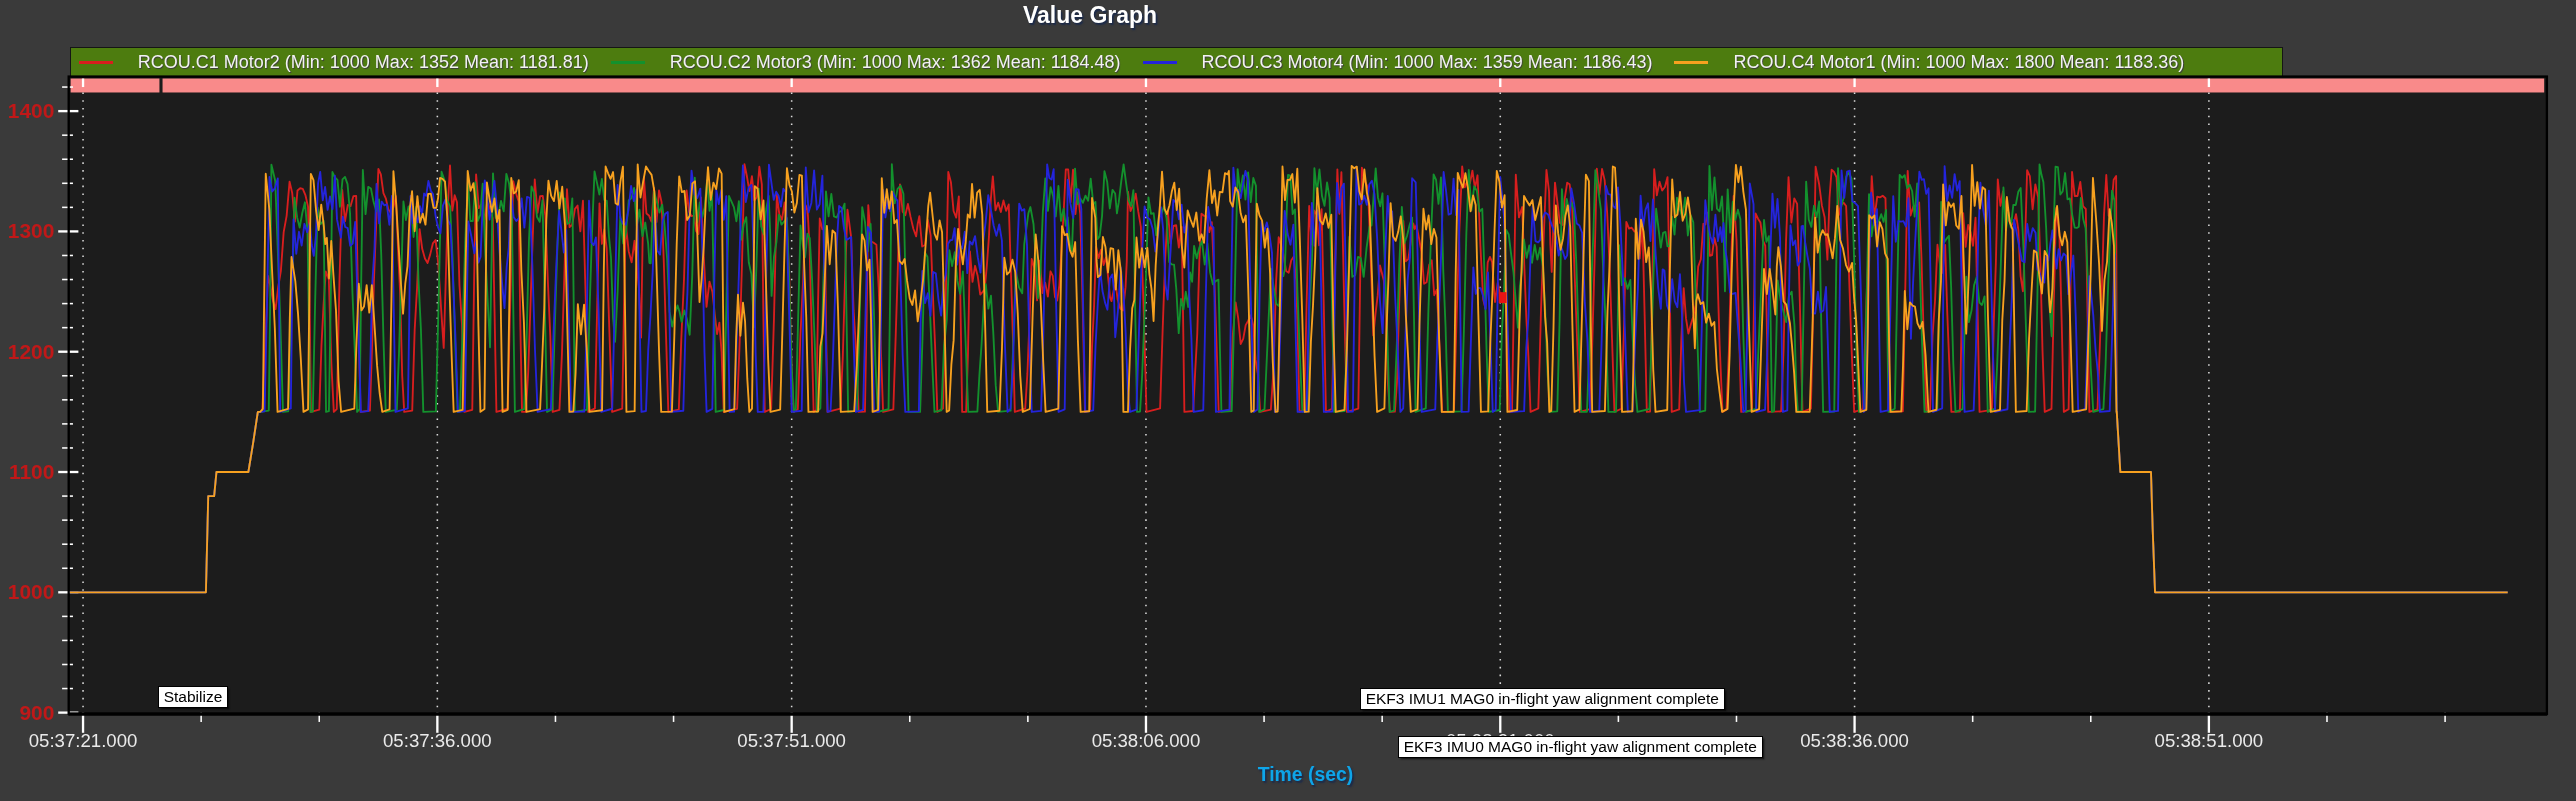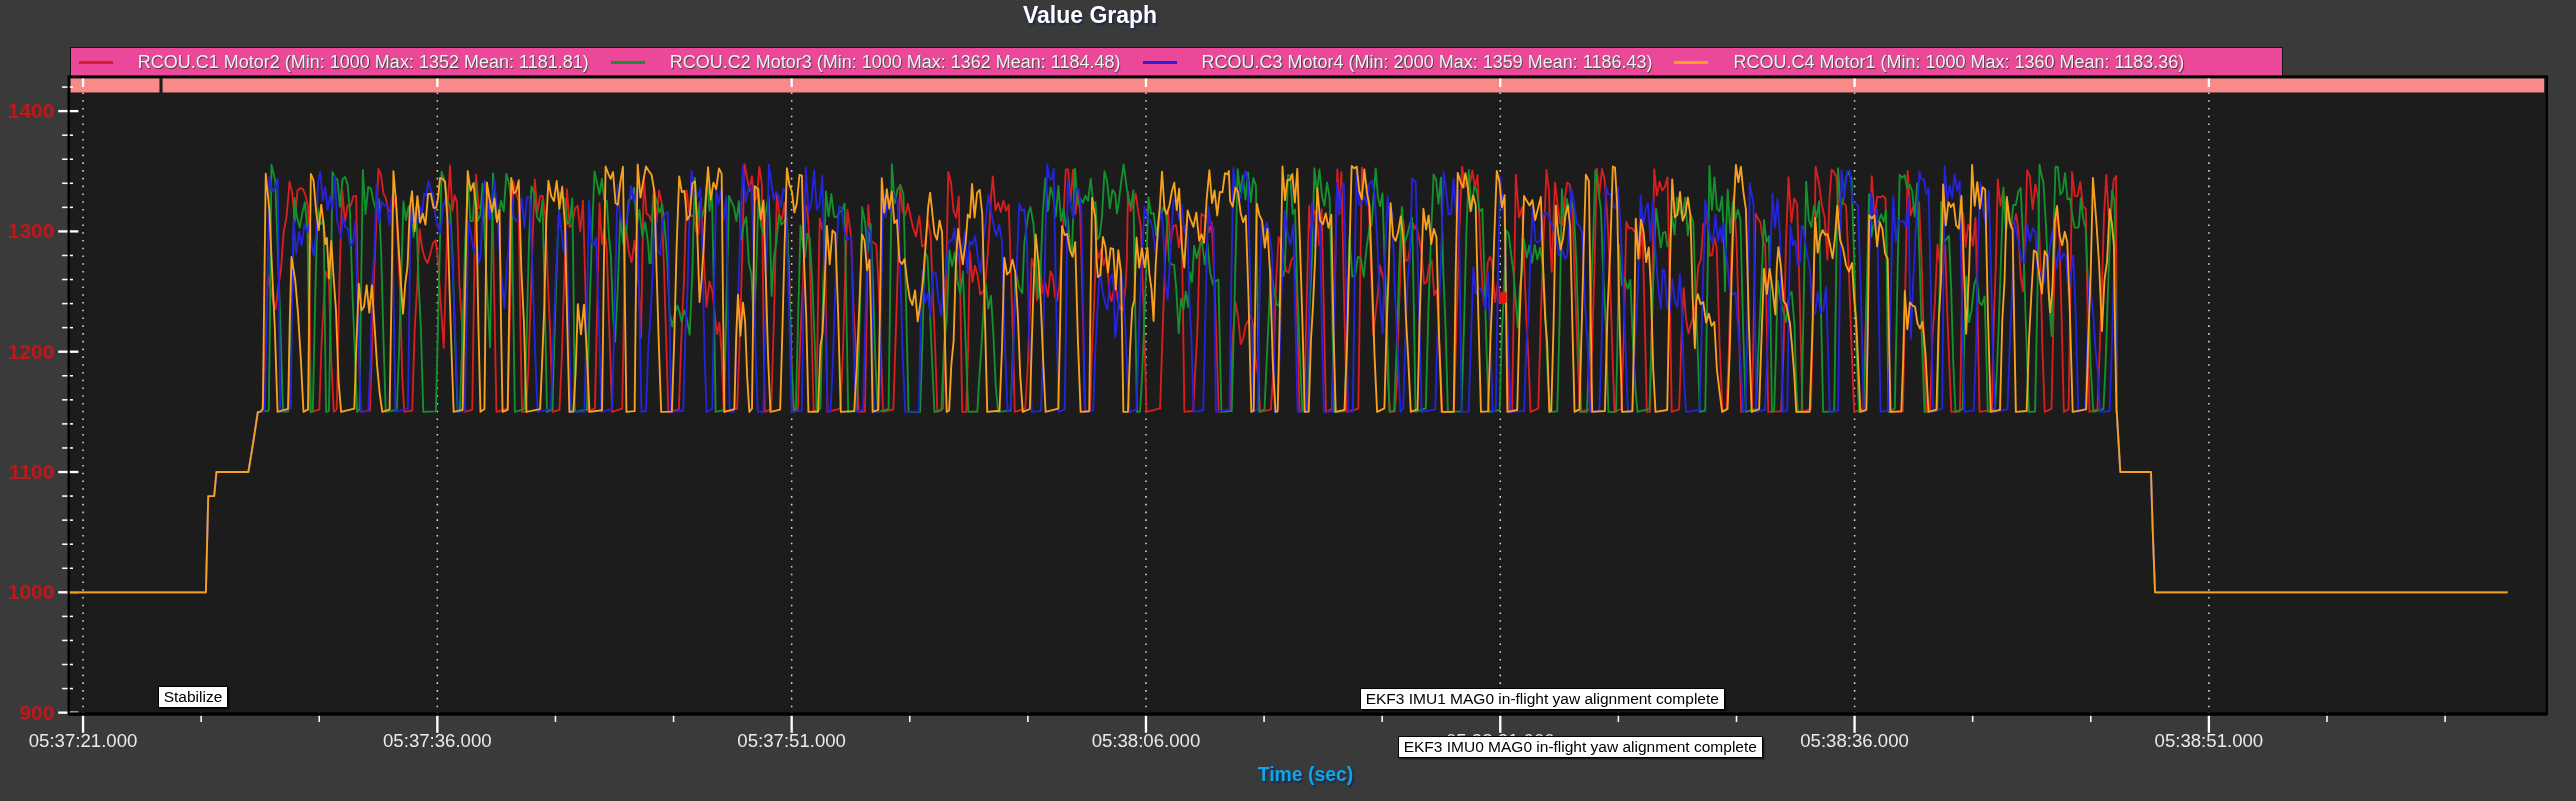--- a/index.html
+++ b/index.html
@@ -6,21 +6,21 @@
   body{
     width:2576px;height:802px;position:relative;overflow:hidden;
     background:#3a3a3a;font-family:"Liberation Sans",sans-serif;
   }
   .title{
     position:absolute;top:2.3px;left:0;width:2180px;text-align:center;
     font-size:23px;font-weight:bold;color:#ffffff;text-shadow:1.6px 1.6px 1.6px #1b2a4a;
   }
   .legend{
     position:absolute;left:70px;top:47px;width:2213px;height:31px;
-    background:#ec4899;border:1.6px solid #151515;box-sizing:border-box;
+    background:#4d7c0f;border:1.6px solid #151515;box-sizing:border-box;
     display:flex;align-items:center;padding:0 7.8px;gap:22px;
     white-space:nowrap;overflow:hidden;
   }
   .legend-item{display:flex;align-items:center;flex:0 0 auto;}
   .sw{display:inline-block;width:34px;height:3.1px;margin-right:25px;}
   .lt{font-size:18px;color:#f2f2f2;text-shadow:0.8px 0.8px 0.8px #3c3c3c;}
   svg{position:absolute;left:0;top:0;}
   .ann{
     position:absolute;background:#ffffff;color:#000000;border:0.8px solid #000000;
     font-size:15.5px;line-height:18px;padding:0.8px 4.7px;white-space:nowrap;
@@ -40,25 +40,25 @@
     <div class="legend-item">
       <span class="sw" style="background: rgb(216, 30, 30);"></span>
       <span class="lt">RCOU.C1 Motor2 (Min: 1000 Max: 1352 Mean: 1181.81)</span>
     </div>
     <div class="legend-item">
       <span class="sw" style="background: rgb(19, 145, 45);"></span>
       <span class="lt">RCOU.C2 Motor3 (Min: 1000 Max: 1362 Mean: 1184.48)</span>
     </div>
     <div class="legend-item">
       <span class="sw" style="background: rgb(36, 36, 220);"></span>
-      <span class="lt">RCOU.C3 Motor4 (Min: 2000 Max: 1359 Mean: 1186.43)</span>
+      <span class="lt">RCOU.C3 Motor4 (Min: 1000 Max: 1359 Mean: 1186.43)</span>
     </div>
     <div class="legend-item">
       <span class="sw" style="background: rgb(247, 161, 31);"></span>
-      <span class="lt">RCOU.C4 Motor1 (Min: 1000 Max: 1360 Mean: 1183.36)</span>
+      <span class="lt">RCOU.C4 Motor1 (Min: 1000 Max: 1800 Mean: 1183.36)</span>
     </div>
   </div>
 
 <svg id="chart" width="2576" height="802" viewBox="0 0 3319 1033">
     <rect x="89" y="99" width="3192" height="820" fill="#1c1c1c"></rect>
     <rect x="91" y="101" width="114.42989" height="18" fill="#f98a8a"></rect>
     <rect x="209.42989" y="101" width="3068.57011" height="18" fill="#f98a8a"></rect>
     <rect x="105.5" y="101" width="3" height="11" fill="#ffffff"></rect>
     <line x1="107" y1="119" x2="107" y2="917" stroke="#d9d9d9" stroke-width="2" stroke-dasharray="2 8"></line>
     <line x1="107" y1="918" x2="107" y2="944" stroke="#ffffff" stroke-width="3"></line>

